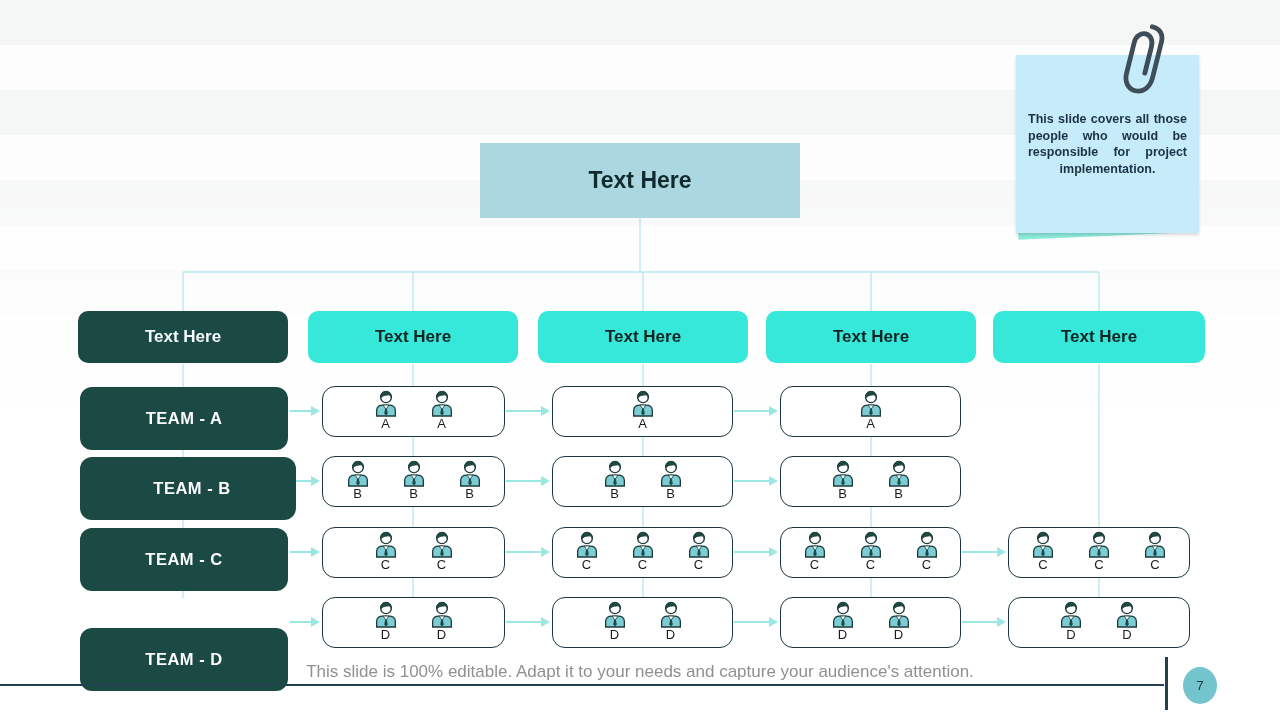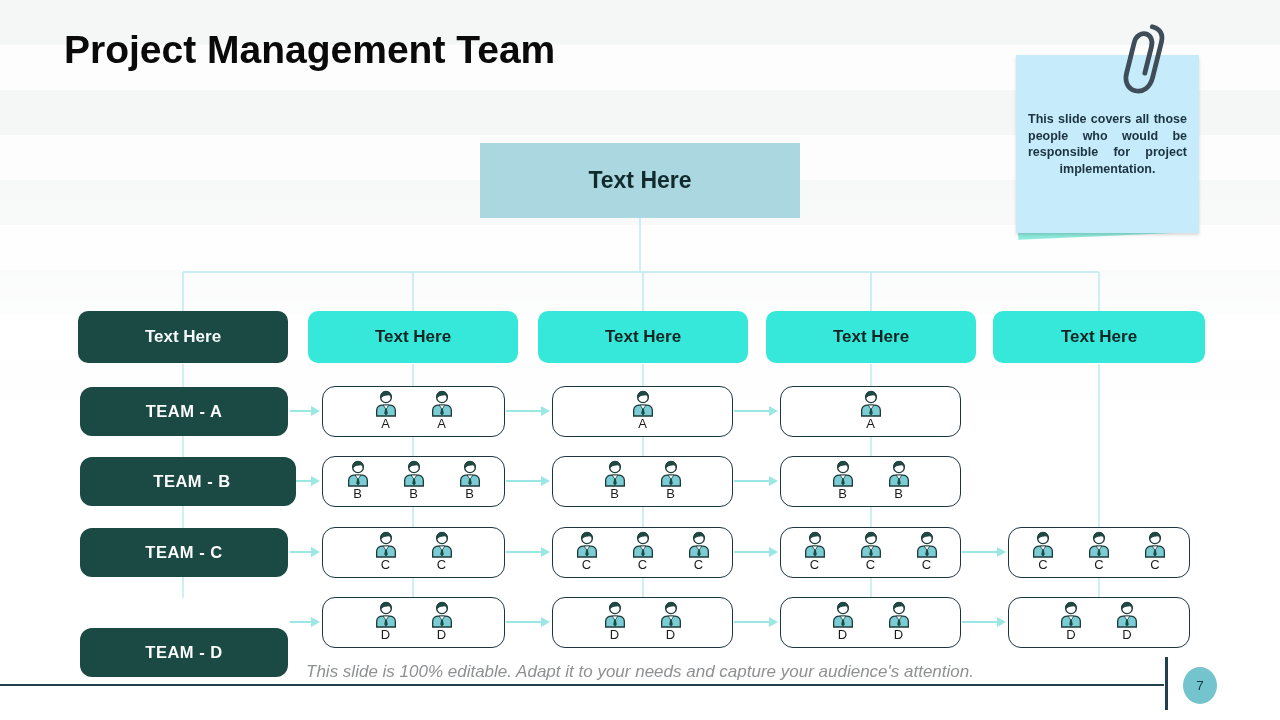--- a/index.html
+++ b/index.html
@@ -15,40 +15,40 @@
   #connector-svg{position:absolute;left:0;top:0}
 
   .root-box{position:absolute;left:480px;top:143px;width:320px;height:75px;background:#abd7e0;
     display:flex;align-items:center;justify-content:center;font-size:23px;font-weight:bold;color:#112a2e}
 
   .header{position:absolute;top:311px;height:52px;border-radius:10px;display:flex;align-items:center;
     justify-content:center;font-size:17px;font-weight:bold}
   .header.dark{background:#1b4a45;color:#f4fbfa}
   .header.cyan{background:#35e8da;color:#0e2524}
 
-  .team-btn{position:absolute;left:80px;width:208px;height:49px;border-radius:12px;background:#1b4a45;
+  .team-btn{position:absolute;left:80px;width:208px;height:63px;border-radius:12px;background:#1b4a45;
     color:#fdfdfd;display:flex;align-items:center;justify-content:center;font-size:16.5px;
     font-weight:bold;letter-spacing:.5px}
 
   .mbox{position:absolute;height:51px;background:#fff;border:1.6px solid #1c3640;border-radius:13px;
     display:flex;justify-content:center;gap:30px;padding-top:2px;box-sizing:border-box}
   .member{display:flex;flex-direction:column;align-items:center}
   .member .lbl{font-size:13px;color:#1b1b1b;line-height:1}
 
   .note-back{position:absolute;left:1018px;top:219px;width:178px;height:17px;background:#8debdc;
     transform:rotate(-2.5deg)}
   .note{position:absolute;left:1016px;top:55px;width:183px;height:178px;background:#c6ebfb;
     box-shadow:0 2px 3px rgba(0,0,0,.15);display:flex;align-items:center;padding:16px 12px;
     box-sizing:border-box}
   .note-text{font-size:12.5px;font-weight:bold;color:#1c3340;line-height:1.32;width:100%;
     text-align:justify;text-align-last:center}
   .clip{position:absolute;left:1120px;top:20px;width:48px;height:80px;transform:rotate(14deg)}
 
   .footer-note{position:absolute;left:160px;top:662px;width:960px;text-align:center;
-    font-style:italic;font-size:17px;color:#8e9092}
+    font-size:17px;color:#8e9092}
   .footer-hline{position:absolute;left:0;top:684px;width:1164px;height:2px;background:#22404e}
   .footer-vline{position:absolute;left:1165px;top:657px;width:3px;height:53px;background:#22404e}
   .page-badge{position:absolute;left:1183px;top:667px;width:34px;height:37px;border-radius:50%;
     background:#74c4ce;display:flex;align-items:center;justify-content:center;font-size:13.5px;color:#14383c}
 </style>
 </head>
 <body>
 
 <div class="slide">
   <div class="stripes"></div>
@@ -89,21 +89,20 @@
       <line x1="290" y1="622" x2="313" y2="622" stroke="#9ae7e4" stroke-width="2"></line>
       <polygon points="320,622 311,617 311,627" fill="#9ae7e4"></polygon>
       <line x1="506" y1="622" x2="543" y2="622" stroke="#9ae7e4" stroke-width="2"></line>
       <polygon points="550,622 541,617 541,627" fill="#9ae7e4"></polygon>
       <line x1="734" y1="622" x2="771" y2="622" stroke="#9ae7e4" stroke-width="2"></line>
       <polygon points="778,622 769,617 769,627" fill="#9ae7e4"></polygon>
       <line x1="962" y1="622" x2="999" y2="622" stroke="#9ae7e4" stroke-width="2"></line>
       <polygon points="1006,622 997,617 997,627" fill="#9ae7e4"></polygon>
     </svg>
 
-  <div class="title">Project Management Team</div>
 
   <div class="note-back"></div>
   <div class="note">
     <div class="note-text">This slide covers all those people who would be responsible for project implementation.</div>
   </div>
   <svg class="clip" viewBox="0 0 40 70">
     <path d="M20 5 C27 5 31 9 31 16 L31 48 C31 57 26 63 19 63 C12 63 8 57 8 50 L8 22 C8 16 12 12.5 16 12.5 C20 12.5 23.5 16 23.5 22 L23.5 46" fill="none" stroke="#3e4d57" stroke-width="4.2" stroke-linecap="round"></path>
   </svg>
 
   <div class="root-box">Text Here</div>

